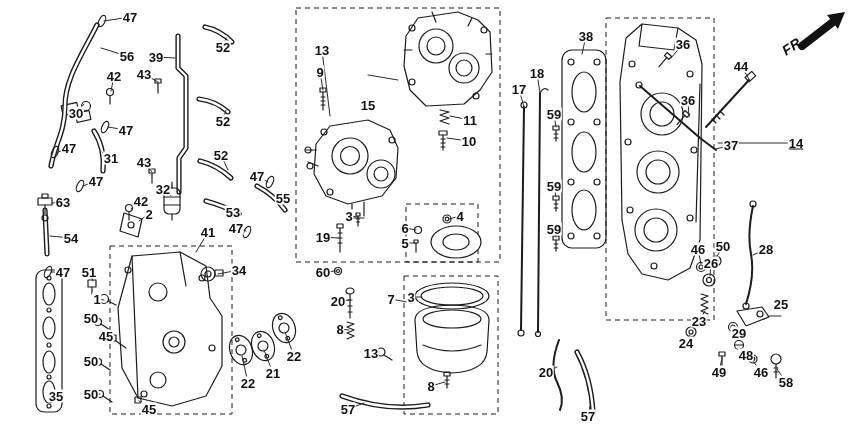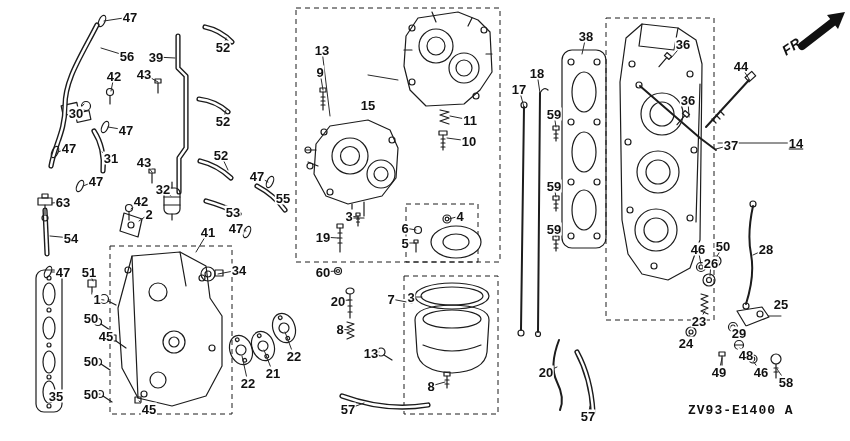--- a/index.html
+++ b/index.html
@@ -588,15 +588,14 @@
       <span class="part-label" style="left: 431px; top: 386px;">8</span>
       <span class="part-label" style="left: 348px; top: 409px;">57</span>
       <span class="part-label" style="left: 546px; top: 372px;">20</span>
       <span class="part-label" style="left: 588px; top: 416px;">57</span>
       <span class="part-label" style="left: 746px; top: 355px;">48</span>
       <span class="part-label" style="left: 719px; top: 372px;">49</span>
       <span class="part-label" style="left: 761px; top: 372px;">46</span>
       <span class="part-label" style="left: 786px; top: 382px;">58</span>
     </div>
 
-<div class="code">ZV93-E1400 A</div>
 
 </div>
 
 </body></html>

